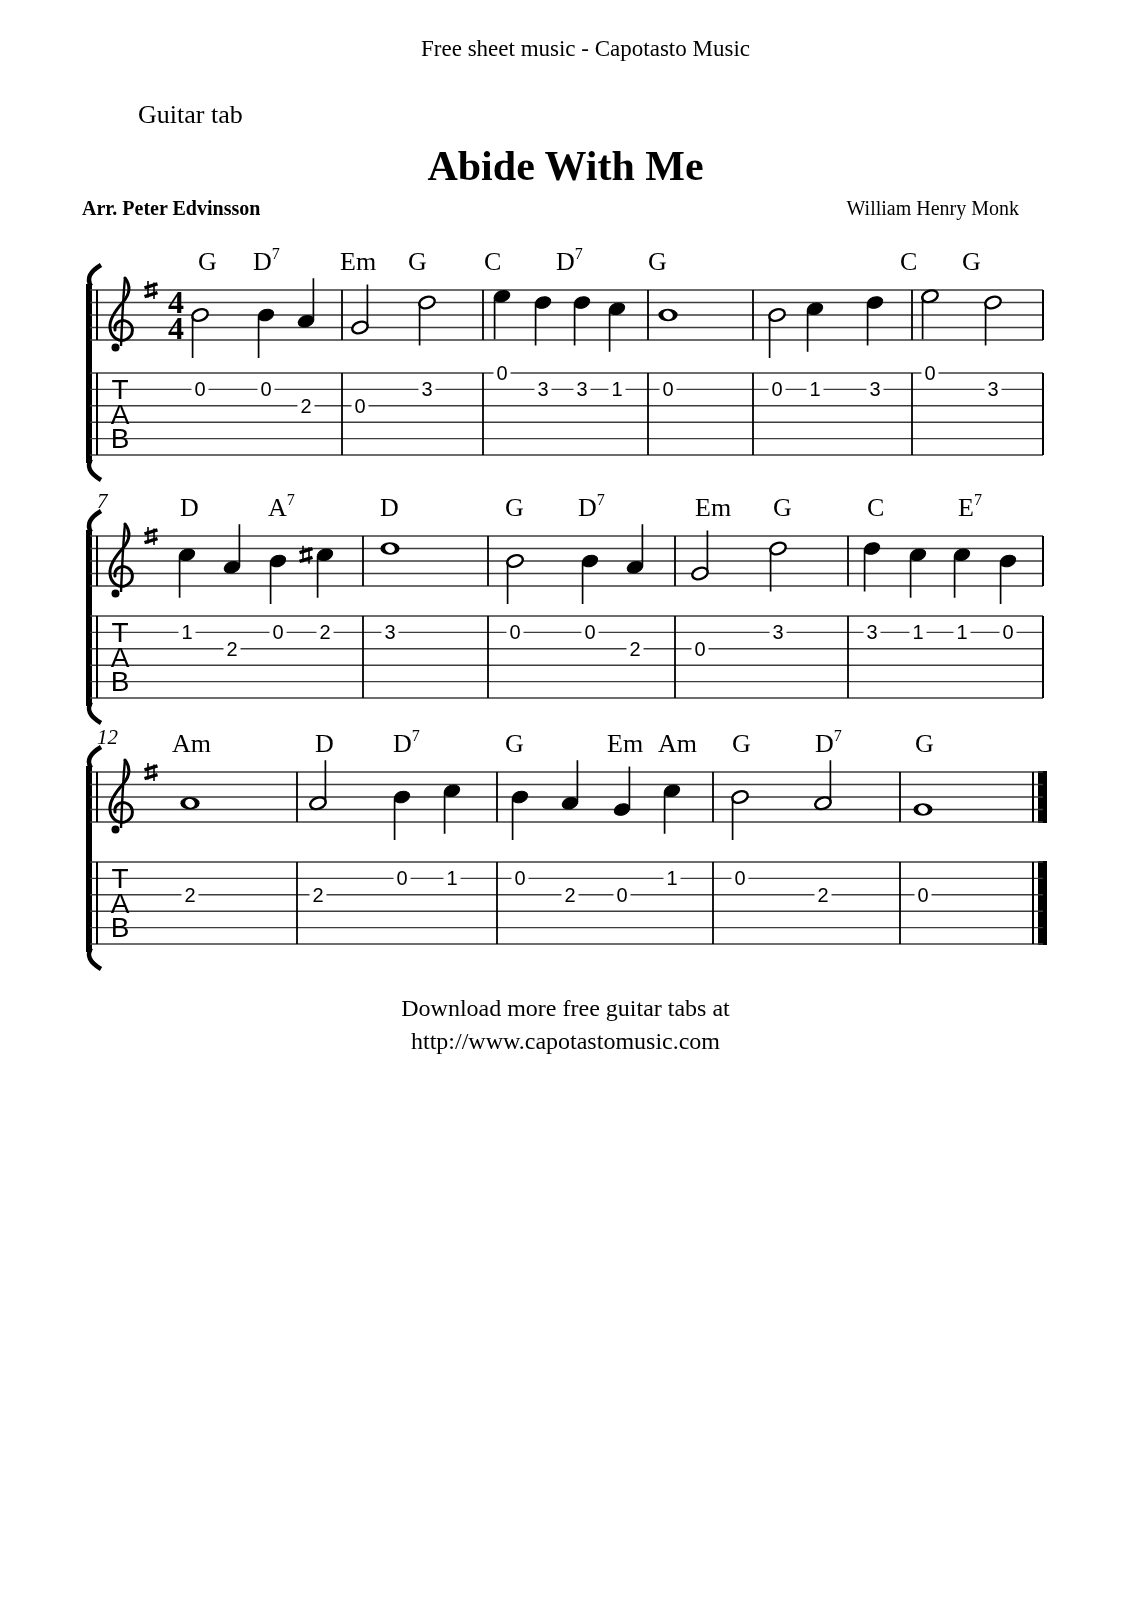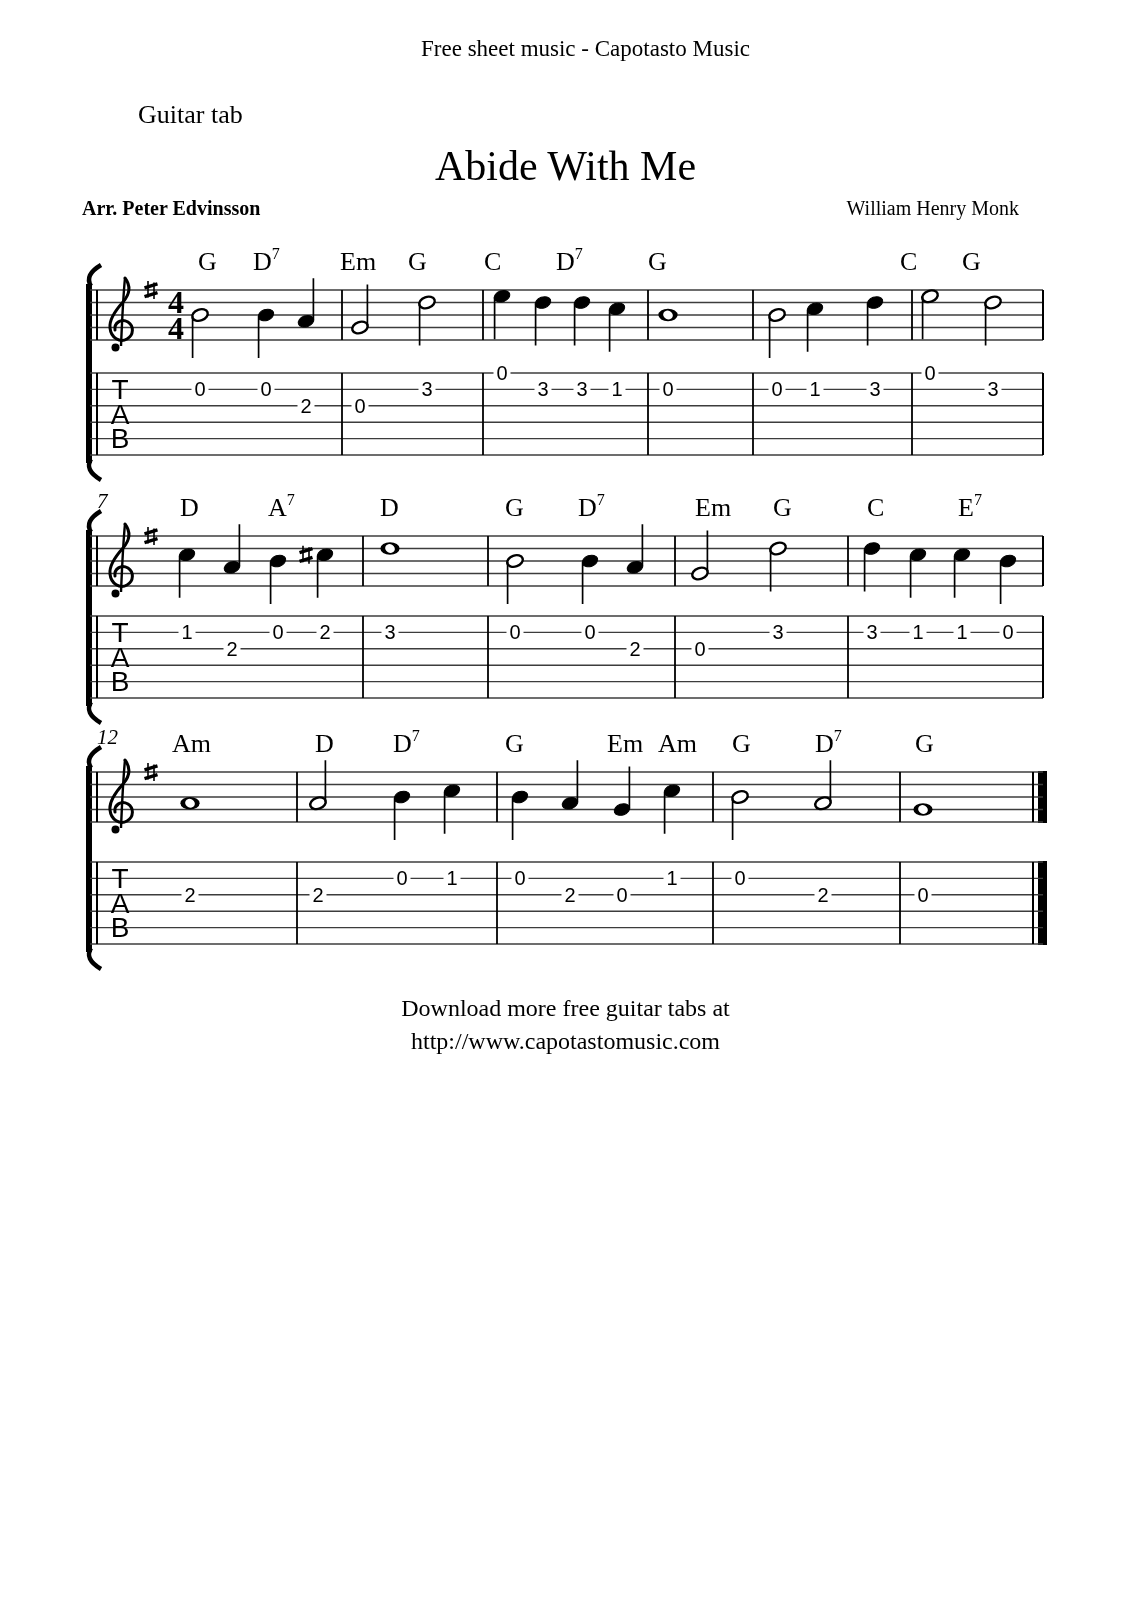--- a/index.html
+++ b/index.html
@@ -8,21 +8,21 @@
     width:1131px;height:1600px;
     margin:0 auto;
     background:#ffffff;
     font-family:"Liberation Serif", serif;
     color:#000;
     overflow:hidden;
   }
   .abs{position:absolute;}
   .hdr-note{top:36px;left:0;width:100%;text-align:center;font-size:23px;padding-left:20px;}
   .doc-type{top:100px;left:138px;font-size:26px;}
-  .title{top:142px;left:0;width:100%;text-align:center;font-size:42px;}
+  .title{top:142px;left:0;width:100%;text-align:center;font-size:42px;font-weight:bold;}
   .arranger{top:197px;left:82px;font-size:20px;font-weight:bold;}
   .composer{top:197px;right:112px;font-size:20px;}
   .footer1{top:995px;left:0;width:100%;text-align:center;font-size:24px;}
   .footer2{top:1028px;left:0;width:100%;text-align:center;font-size:24px;}
   svg.music{position:absolute;top:0;left:0;}
 </style>
 </head>
 <body>
 
 <div class="page">

